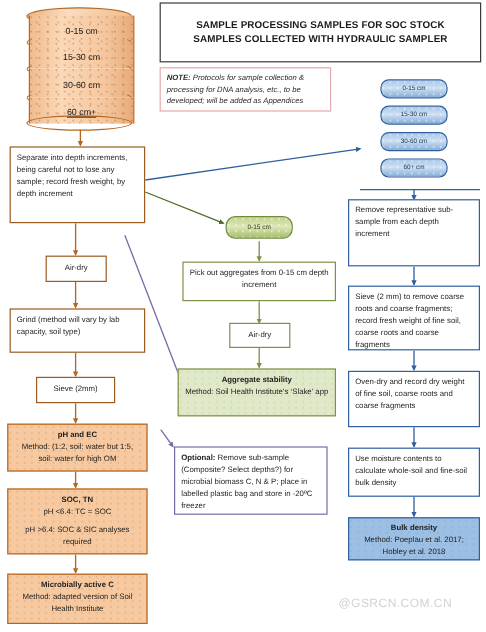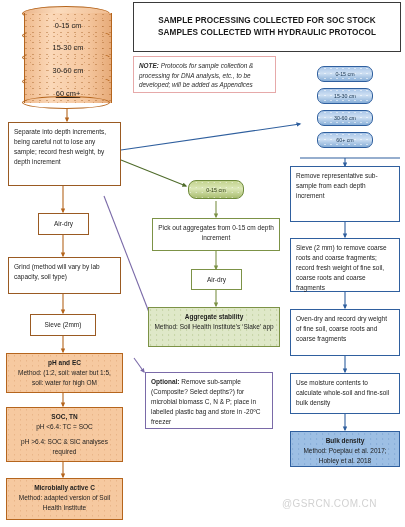--- a/index.html
+++ b/index.html
@@ -177,22 +177,22 @@
   <path d="M134,358 L144,372" stroke="#7a6aa8" stroke-width="1.1" fill="none" marker-end="url(#ar-pu)"></path>
 
   <path d="M345,222 L345,237" stroke="#2f5f9e" stroke-width="1.1" fill="none" marker-end="url(#ar-bl)"></path>
   <path d="M345,292 L345,308" stroke="#2f5f9e" stroke-width="1.1" fill="none" marker-end="url(#ar-bl)"></path>
   <path d="M345,356 L345,372" stroke="#2f5f9e" stroke-width="1.1" fill="none" marker-end="url(#ar-bl)"></path>
   <path d="M345,414 L345,430" stroke="#2f5f9e" stroke-width="1.1" fill="none" marker-end="url(#ar-bl)"></path>
 </svg>
 
 <div class="abs" id="title-box">
   <div class="ttl">
-    <div>SAMPLE PROCESSING COLLECTED FOR SOC STOCK</div>
-    <div>SAMPLES COLLECTED WITH HYDRAULIC PROTOCOL</div>
+    <div>SAMPLE PROCESSING SAMPLES FOR SOC STOCK</div>
+    <div>SAMPLES COLLECTED WITH HYDRAULIC SAMPLER</div>
   </div>
 </div>
 
 <div class="abs" id="note-box">
   <div class="note">
     <b>NOTE:</b><span> Protocols for sample collection &amp; processing for DNA analysis, etc., to be developed; will be added as Appendices</span>
   </div>
 </div>
 
 <div class="abs" id="soil-core">

